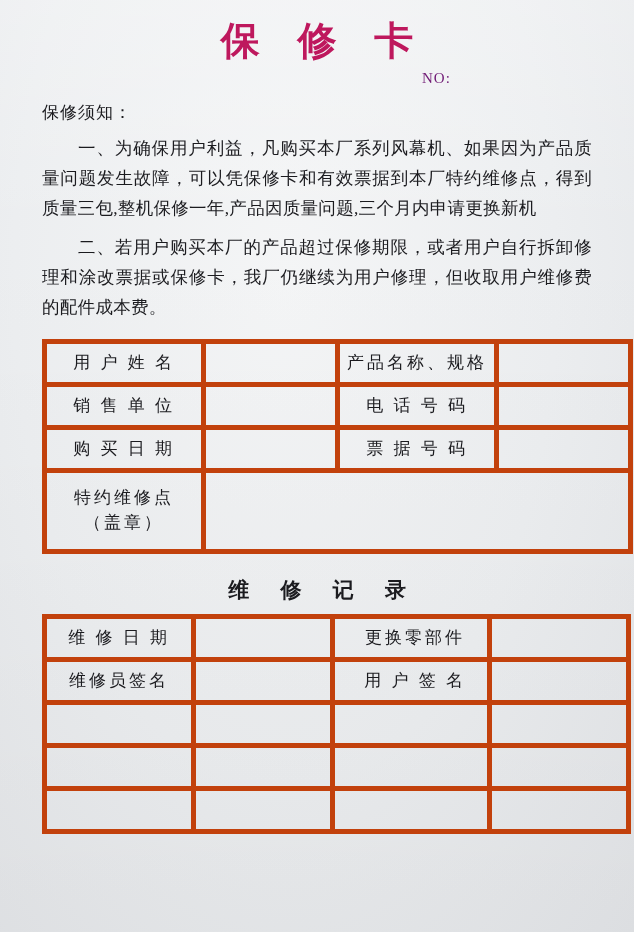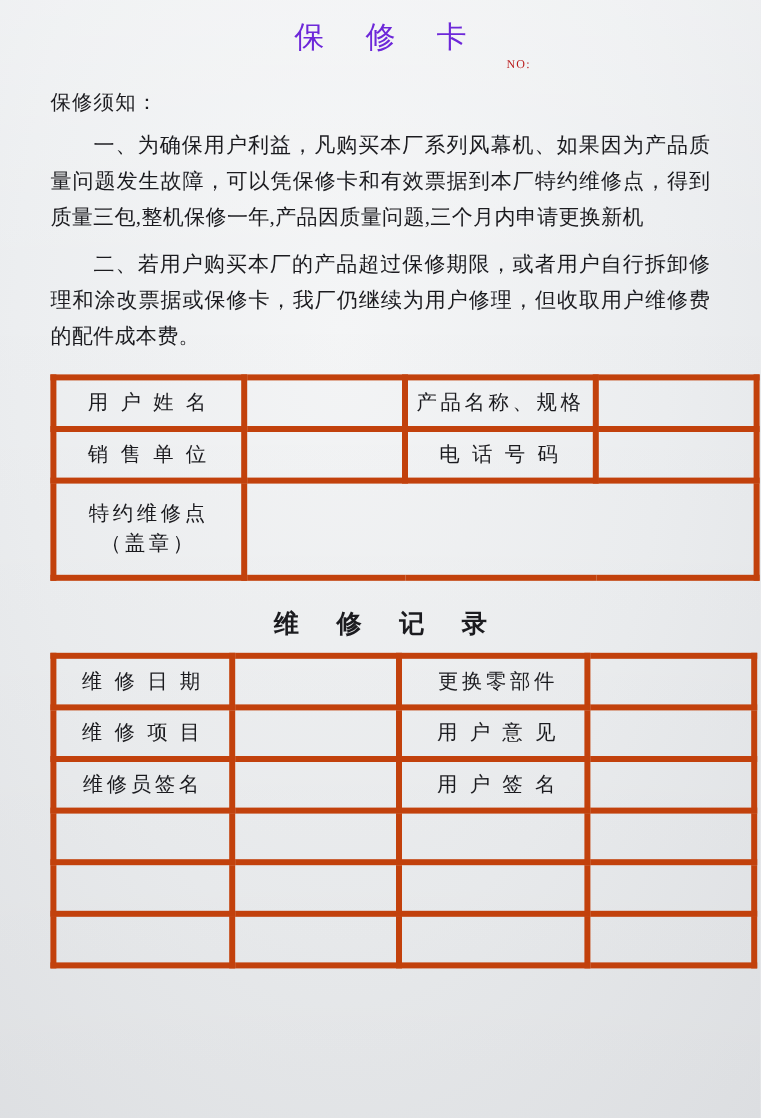--- a/index.html
+++ b/index.html
@@ -32,33 +32,33 @@
   .sheet {
     position: relative;
     width: 634px;
     height: 932px;
     box-sizing: border-box;
     padding: 0 42px;
   }
 
   .title {
     text-align: center;
-    font-size: 25px;
+    font-size: 39px;
     letter-spacing: 14px;
-    font-weight: 400;
+    font-weight: 700;
     margin: 14px 0 0 0;
     padding-left: 14px;
-    color: #6d28d9;
+    color: #be185d;
   }
   .no-line {
     margin-top: 2px;
     padding-left: 380px;
-    font-size: 10px;
+    font-size: 15px;
     letter-spacing: 1px;
-    color: #b91c1c;
+    color: #701a75;
     font-family: Liberation Serif, serif;
   }
 
   .notice-head {
     margin-top: 14px;
     font-size: 17px;
     letter-spacing: 1px;
   }
   .para {
     margin-top: 9px;
@@ -141,46 +141,46 @@
         <td class="lbl2">产品名称、规格</td>
         <td class="val2"></td>
       </tr>
       <tr>
         <td class="lbl">销 售 单 位</td>
         <td class="val"></td>
         <td class="lbl2">电 话 号 码</td>
         <td class="val2"></td>
       </tr>
       <tr>
+        <td class="lbl">购 买 日 期</td>
+        <td class="val"></td>
+        <td class="lbl2">票 据 号 码</td>
+        <td class="val2"></td>
+      </tr>
+      <tr>
         <td class="lbl two-line" style="height:76px">
           <span>特约维修点</span>
           <span class="l2">（盖章）</span>
         </td>
         <td colspan="3"></td>
       </tr>
     </tbody>
   </table>
 
   <div class="subtitle">维 修 记 录</div>
 
   <table class="grid t-rec">
     <tbody>
       <tr>
         <td class="lbl">维 修 日 期</td>
         <td class="val"></td>
         <td class="lbl2">更换零部件</td>
         <td class="val2"></td>
       </tr>
       <tr>
-        <td class="lbl">维 修 项 目</td>
-        <td class="val"></td>
-        <td class="lbl2">用 户 意 见</td>
-        <td class="val2"></td>
-      </tr>
-      <tr>
         <td class="lbl">维修员签名</td>
         <td class="val"></td>
         <td class="lbl2">用 户 签 名</td>
         <td class="val2"></td>
       </tr>
       <tr class="blank-row">
         <td class="lbl"></td>
         <td class="val"></td>
         <td class="lbl2"></td>
         <td class="val2"></td>

